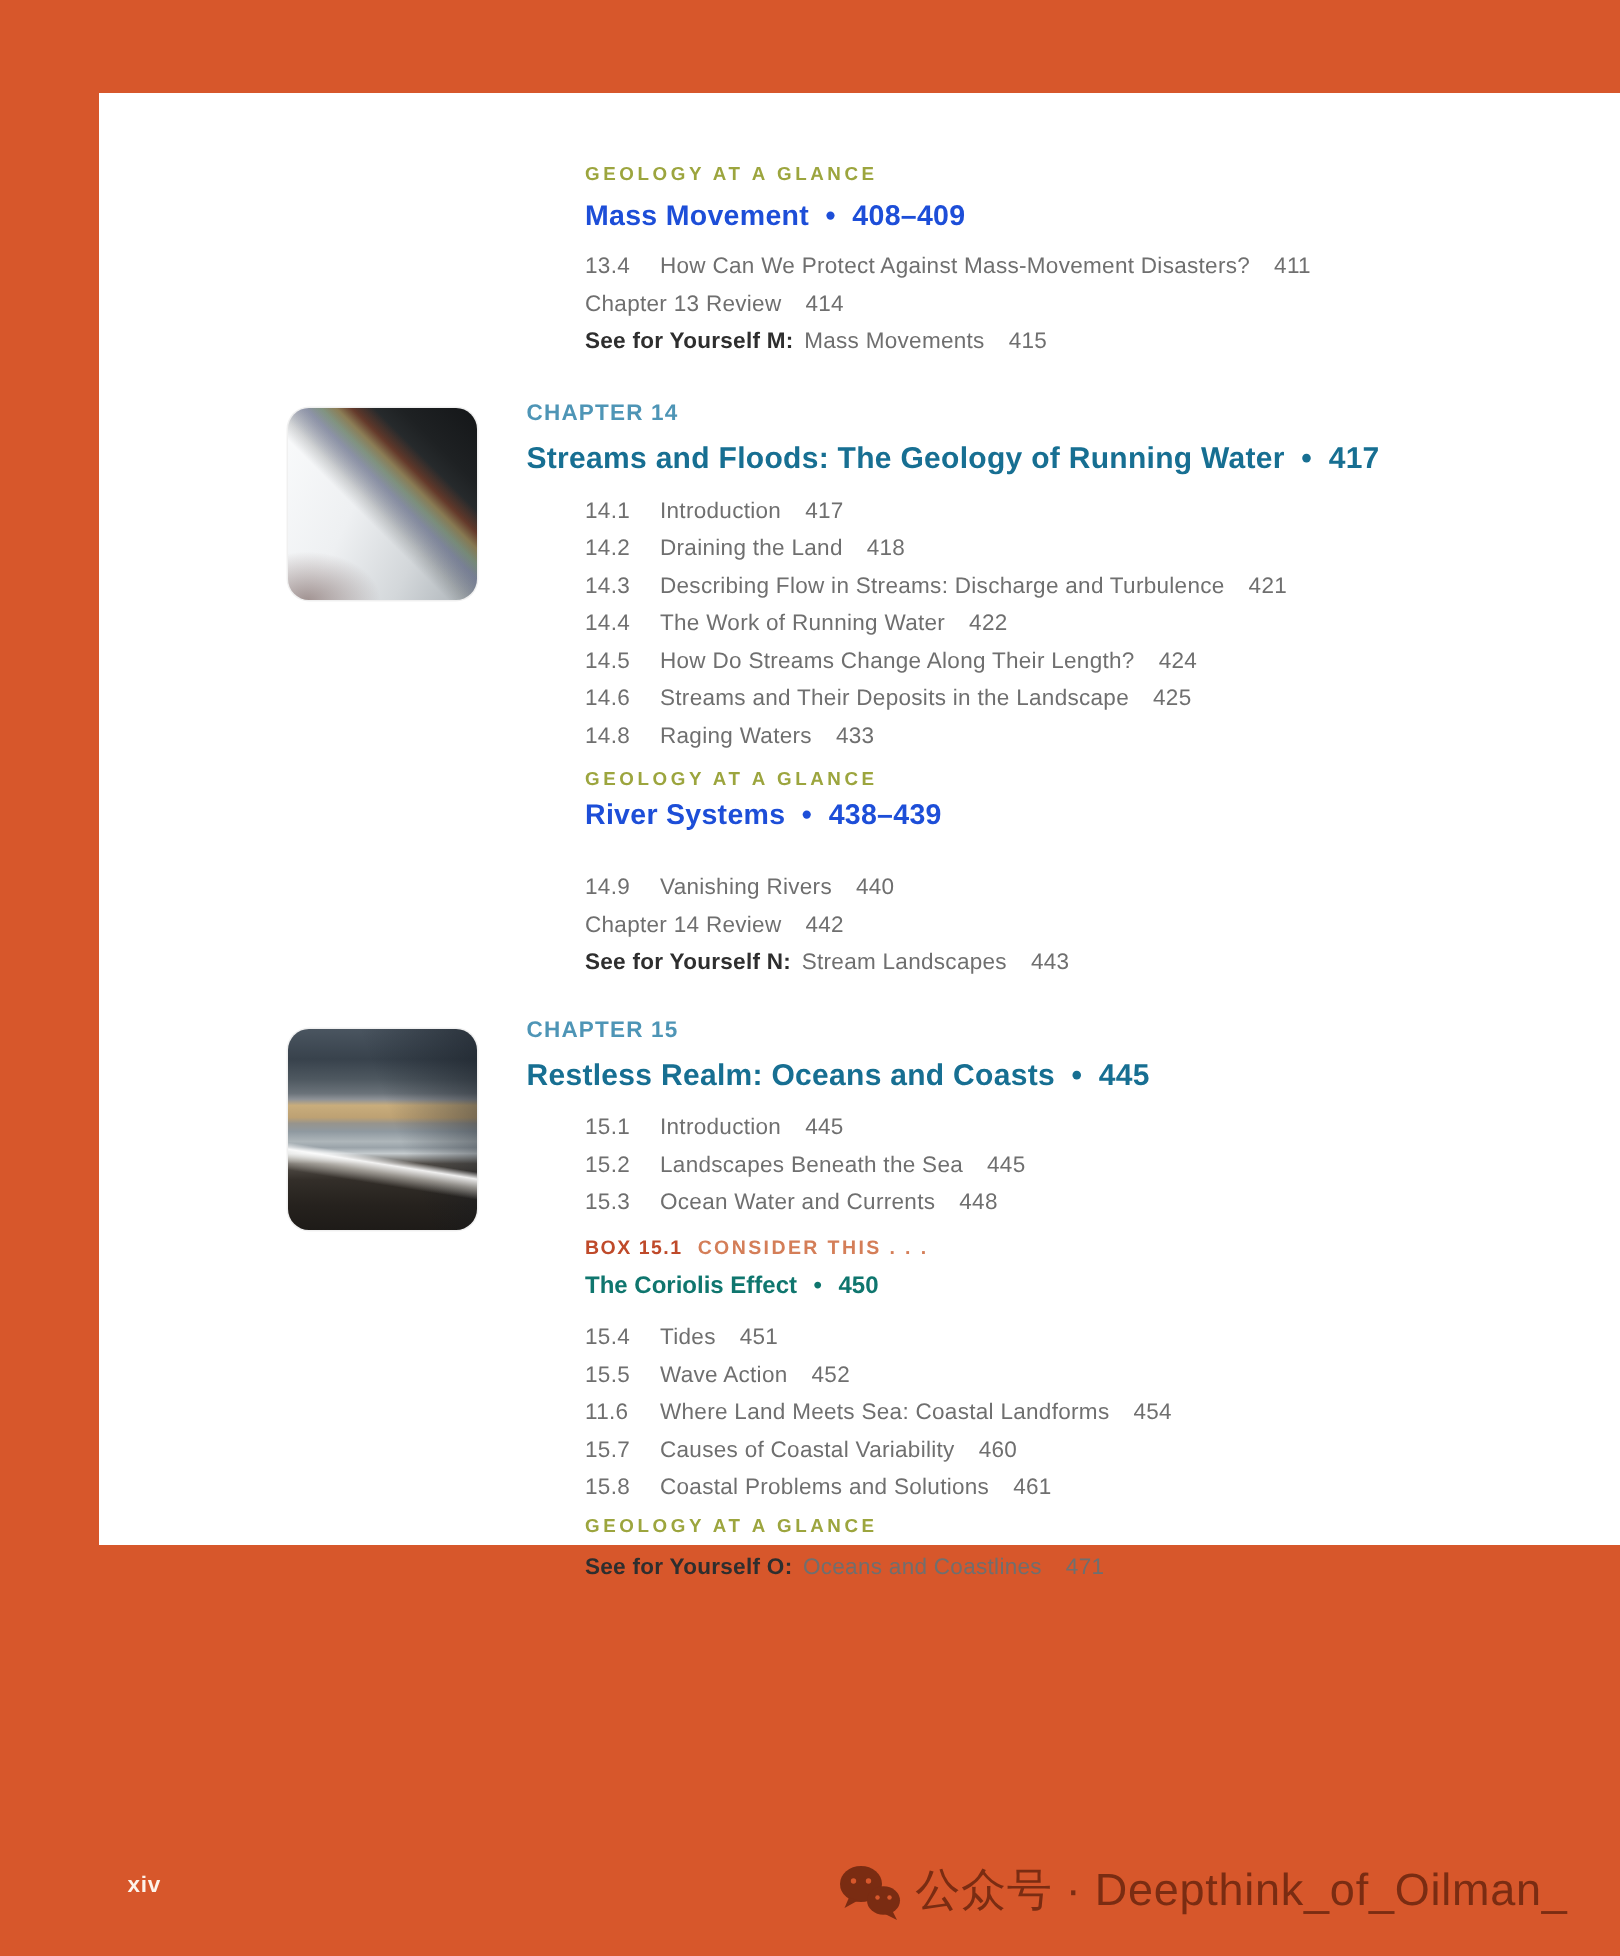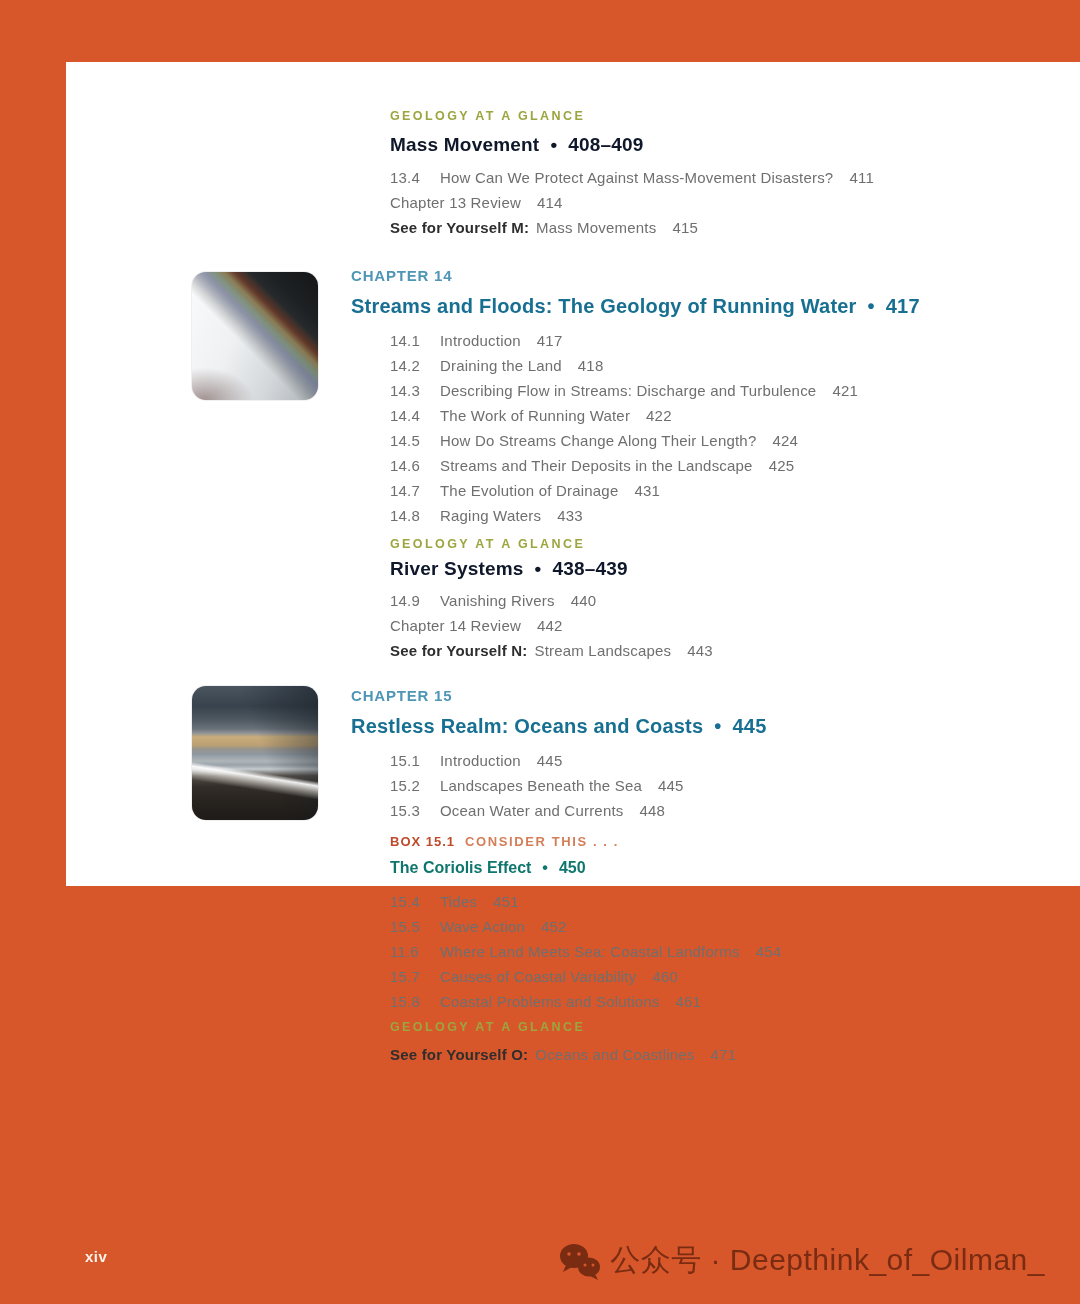--- a/index.html
+++ b/index.html
@@ -4,32 +4,32 @@
 <style>
   * { margin:0; padding:0; box-sizing:border-box; }
   html,body { background:#b8b8b8; }
   body { font-family:"Liberation Sans","DejaVu Sans",sans-serif; }
 
   .canvas {
     position:relative; width:1080px; height:1304px;
     background:#d7572b; overflow:hidden; margin:0 auto;
   }
   .page {
-    position:absolute; left:66px; top:62px; right:0; height:824px;
+    position:absolute; left:66px; top:62px; right:0; height:968px;
     background:#ffffff;
   }
   .content { position:absolute; left:0; top:0; right:0; }
 
   
   .glance-label {
     margin-left:324px; font-size:12.5px; font-weight:bold; letter-spacing:2.4px;
     color:#9ca53e; line-height:16px;
   }
   .glance-title {
-    margin-left:324px; font-size:19px; font-weight:bold; color:#0f172a;
+    margin-left:324px; font-size:19px; font-weight:bold; color:#1d4ed8;
     line-height:26px; letter-spacing:.2px;
   }
   .bull { margin:0 11px; }
 
   .chap-label {
     margin-left:285px; font-size:15px; font-weight:bold; letter-spacing:.8px;
     color:#4e95b6; line-height:18px;
   }
   .chap-title {
     margin-left:285px; font-size:20px; font-weight:bold; color:#176f92;
@@ -47,21 +47,21 @@
   .box-label-row { margin-left:324px; line-height:16px; }
   .box-label { font-size:13px; font-weight:bold; color:#bf4a2a; letter-spacing:1px; }
   .box-sub   { font-size:13px; color:#d47e58; letter-spacing:1.6px; margin-left:10px; font-weight:bold; }
   .box-title {
     margin-left:324px; font-size:16px; font-weight:bold; color:#0f766e;
     line-height:26px;
   }
 
   
   .mt-first{ margin-top:46px; } .mt8{ margin-top:8px; } .mt4{ margin-top:4px; }
-  .mt5{ margin-top:5px; } .mt6{ margin-top:6px; } .mt7{ margin-top:7px; }
+  .mt5{ margin-top:5px; } .mt6{ margin-top:22px; } .mt7{ margin-top:7px; }
   .mt10{ margin-top:10px; } .mt24{ margin-top:24px; } .mt27{ margin-top:27px; }
 
   
   .thumb {
     position:absolute; left:192px; width:126px; border-radius:14px;
     box-shadow:0 0 0 1px rgba(0,0,0,.06);
   }
   .thumb-waterfall {
     top:272px; height:128px;
     background:
@@ -157,25 +157,20 @@
         </div>
         <div class="entry">
           <span class="num">14.5</span>
           <span class="t">How Do Streams Change Along Their Length?</span>
           <span class="pg">424</span>
         </div>
         <div class="entry">
           <span class="num">14.6</span>
           <span class="t">Streams and Their Deposits in the Landscape</span>
           <span class="pg">425</span>
-        </div>
-        <div class="entry">
-          <span class="num">14.7</span>
-          <span class="t">The Evolution of Drainage</span>
-          <span class="pg">431</span>
         </div>
         <div class="entry">
           <span class="num">14.8</span>
           <span class="t">Raging Waters</span>
           <span class="pg">433</span>
         </div>
       </div>
       <div class="glance-label mt8">GEOLOGY AT A GLANCE</div>
       <div class="glance-title mt4">
         <span>River Systems</span><span class="bull">•</span><span>438–439</span>

